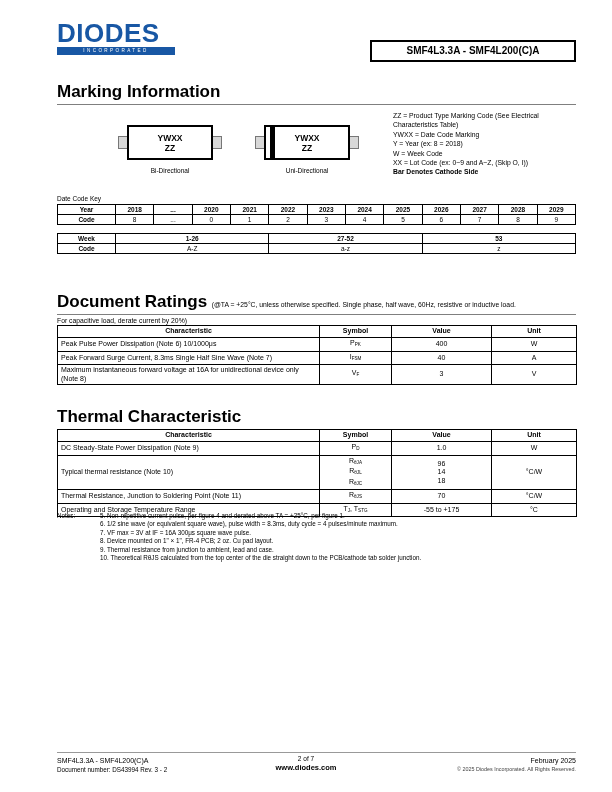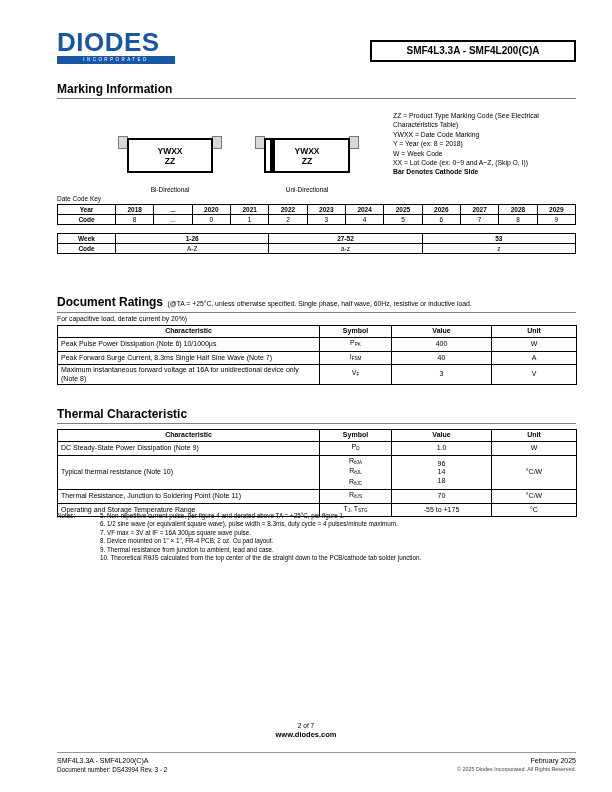--- a/index.html
+++ b/index.html
@@ -4,39 +4,39 @@
 <style>
   * { margin:0; padding:0; box-sizing:border-box; }
   html,body { background:#ffffff; }
   .page {
     position:relative; width:612px; height:792px; background:#fff;
     font-family:"Liberation Sans", sans-serif; color:#000; overflow:hidden;
   }
   .abs { position:absolute; }
 
   
-  .logo { left:57px; top:30px; width:118px; }
+  .logo { left:57px; top:21px; width:118px; }
   .logo-text { color:#1857a4; font-size:26px; font-weight:bold; line-height:25px; letter-spacing:0.5px; }
   .logo-bar { margin-top:1px; background:#1857a4; color:#fff; height:8px; line-height:8px;
               font-size:4.6px; letter-spacing:2.4px; text-align:center; }
 
   
   .part-box { left:370px; top:40px; width:206px; height:22px; border:2px solid #000;
               font-size:10px; font-weight:bold; text-align:center; line-height:18px; }
 
   
   .sec { left:57px; width:519px; }
-  .sec-title { font-size:12px; font-weight:bold; }
+  .sec-title { font-size:17px; font-weight:bold; }
   .sec-note { font-size:6.8px; }
   .rule { border-top:1.5px solid #7f7f7f; margin-top:2px; }
   .sec-note2 { font-size:6.8px; margin-top:2px; }
 
   
   .pkg { width:104px; }
-  .pkg-body { position:relative; margin:13px 9px; height:35px; border:2px solid #000; background:#fff;
+  .pkg-body { position:relative; margin:0 9px; height:35px; border:2px solid #000; background:#fff;
               display:flex; flex-direction:column; justify-content:center; align-items:center;
               font-weight:bold; font-size:8.5px; line-height:10px; }
   .pkg-lead { position:absolute; top:11px; width:10px; height:13px; background:#d8d8d8; border:1px solid #777; }
   .lead-l { left:0; } .lead-r { right:0; }
   .cathode-band { position:absolute; left:4px; top:0; bottom:0; width:5px; background:#000; }
   .pkg-label { text-align:center; font-size:6.5px; margin-top:7px; }
 
   
   .legend { left:393px; top:111px; width:186px; font-size:6.8px; line-height:9.4px; }
   .legend .bold { font-weight:bold; }
@@ -59,21 +59,21 @@
 
   
   .notes { left:57px; top:512px; width:519px; font-size:6.3px; line-height:8.4px; }
   .notes-label { position:absolute; left:0; top:0; }
   .notes-items { margin-left:43px; }
 
   
   .foot-rule { left:57px; top:752px; width:519px; border-top:1px solid #999; }
   .foot-left { left:57px; top:757px; font-size:7px; }
   .foot-doc { font-size:6.3px; margin-top:2px; }
-  .foot-center { left:0; top:722px; width:612px; text-align:center; font-size:6.5px; }
+  .foot-center { left:0; top:755px; width:612px; text-align:center; font-size:6.5px; }
   .foot-site { font-weight:bold; font-size:7.5px; margin-top:1px; }
   .foot-right { right:36px; top:757px; text-align:right; font-size:7px; }
   .foot-copy { font-size:5.4px; color:#444; margin-top:2px; }
 </style>
 </head>
 <body>
 
 <div class="page">
 
   <div class="abs logo">

